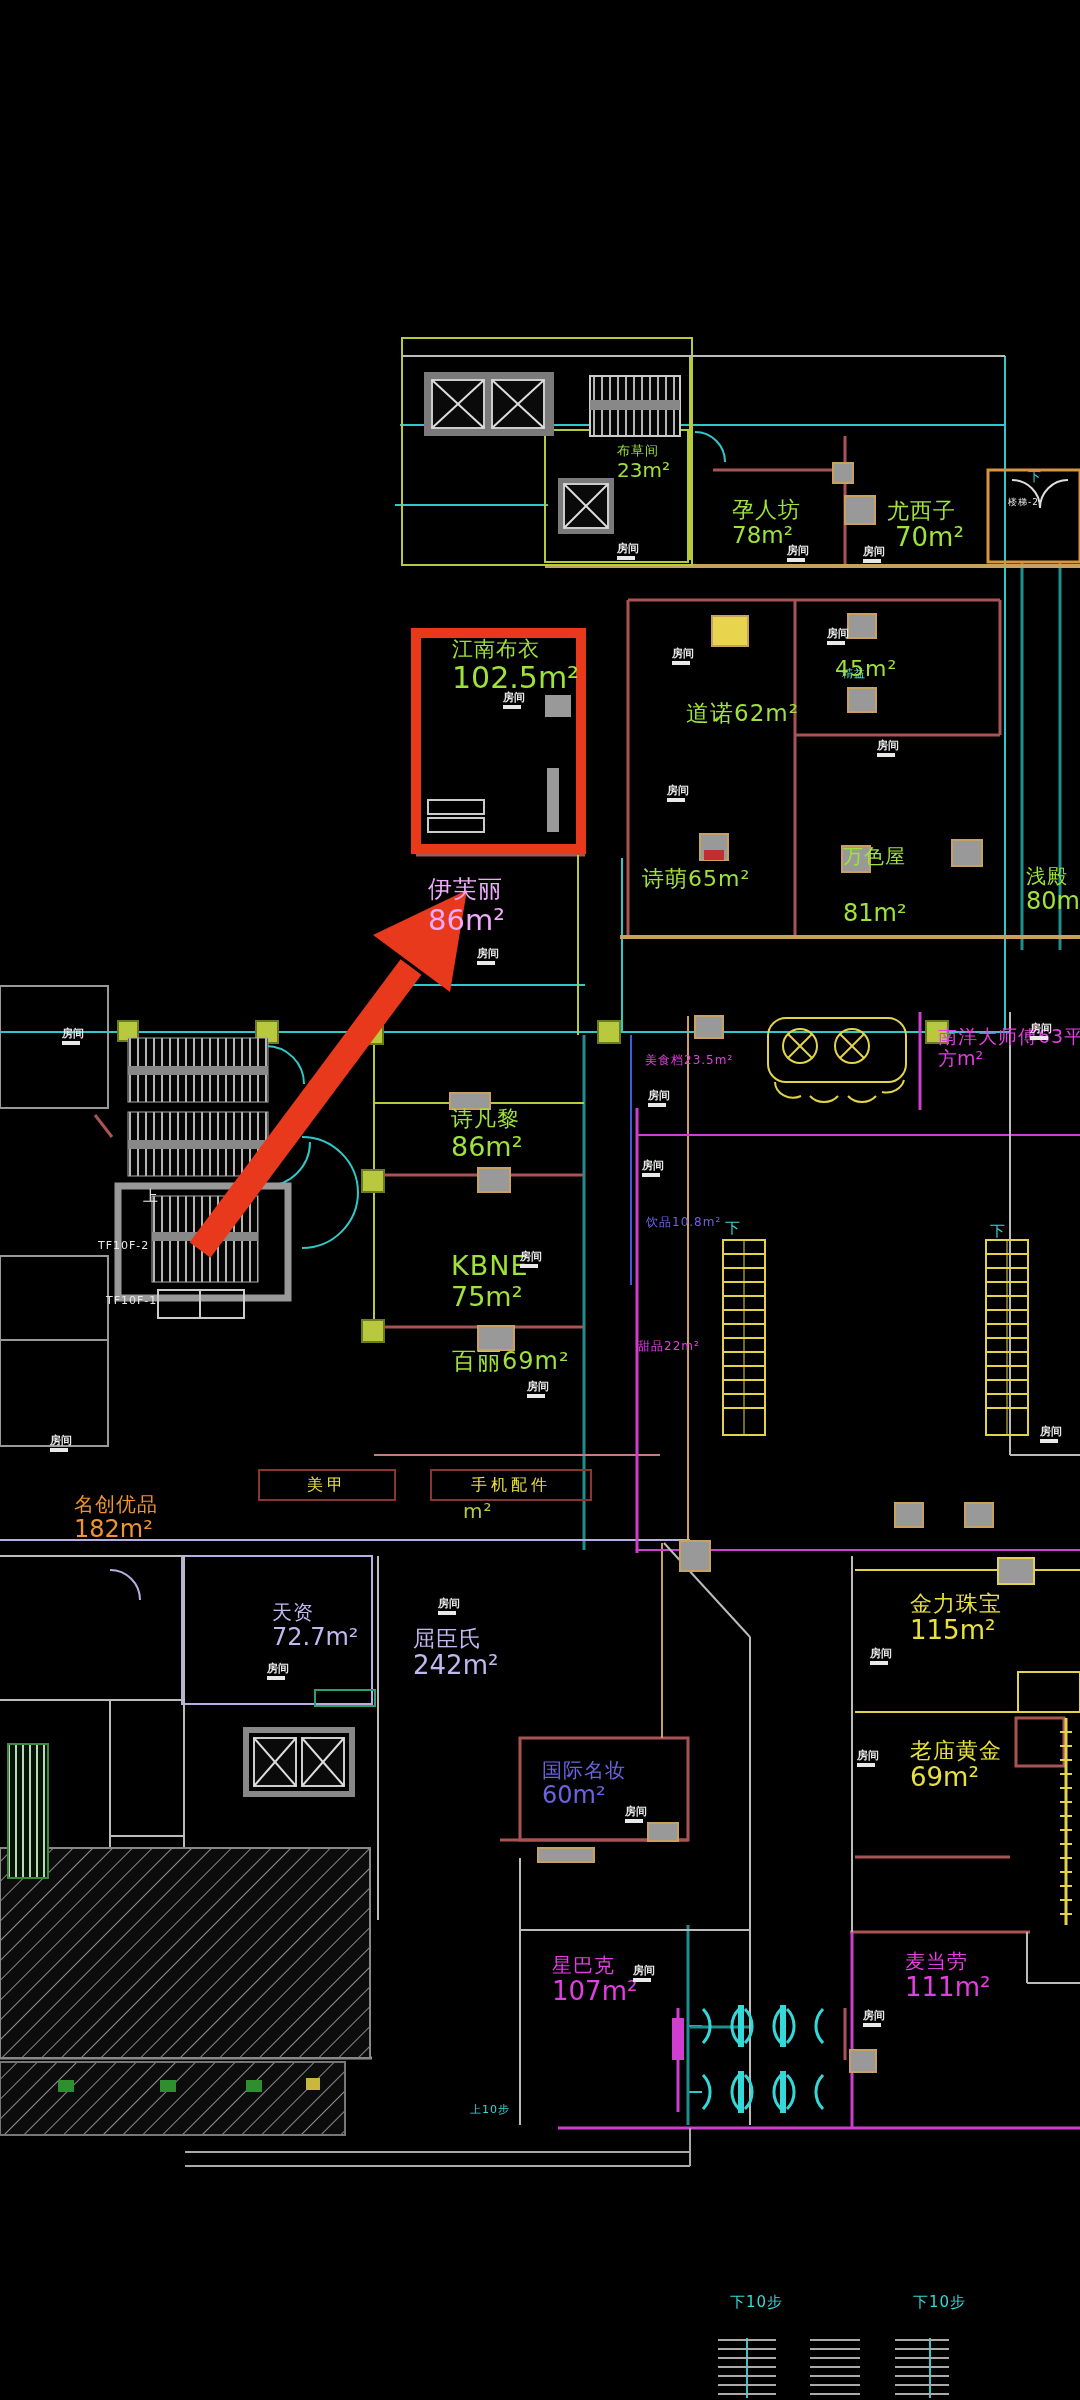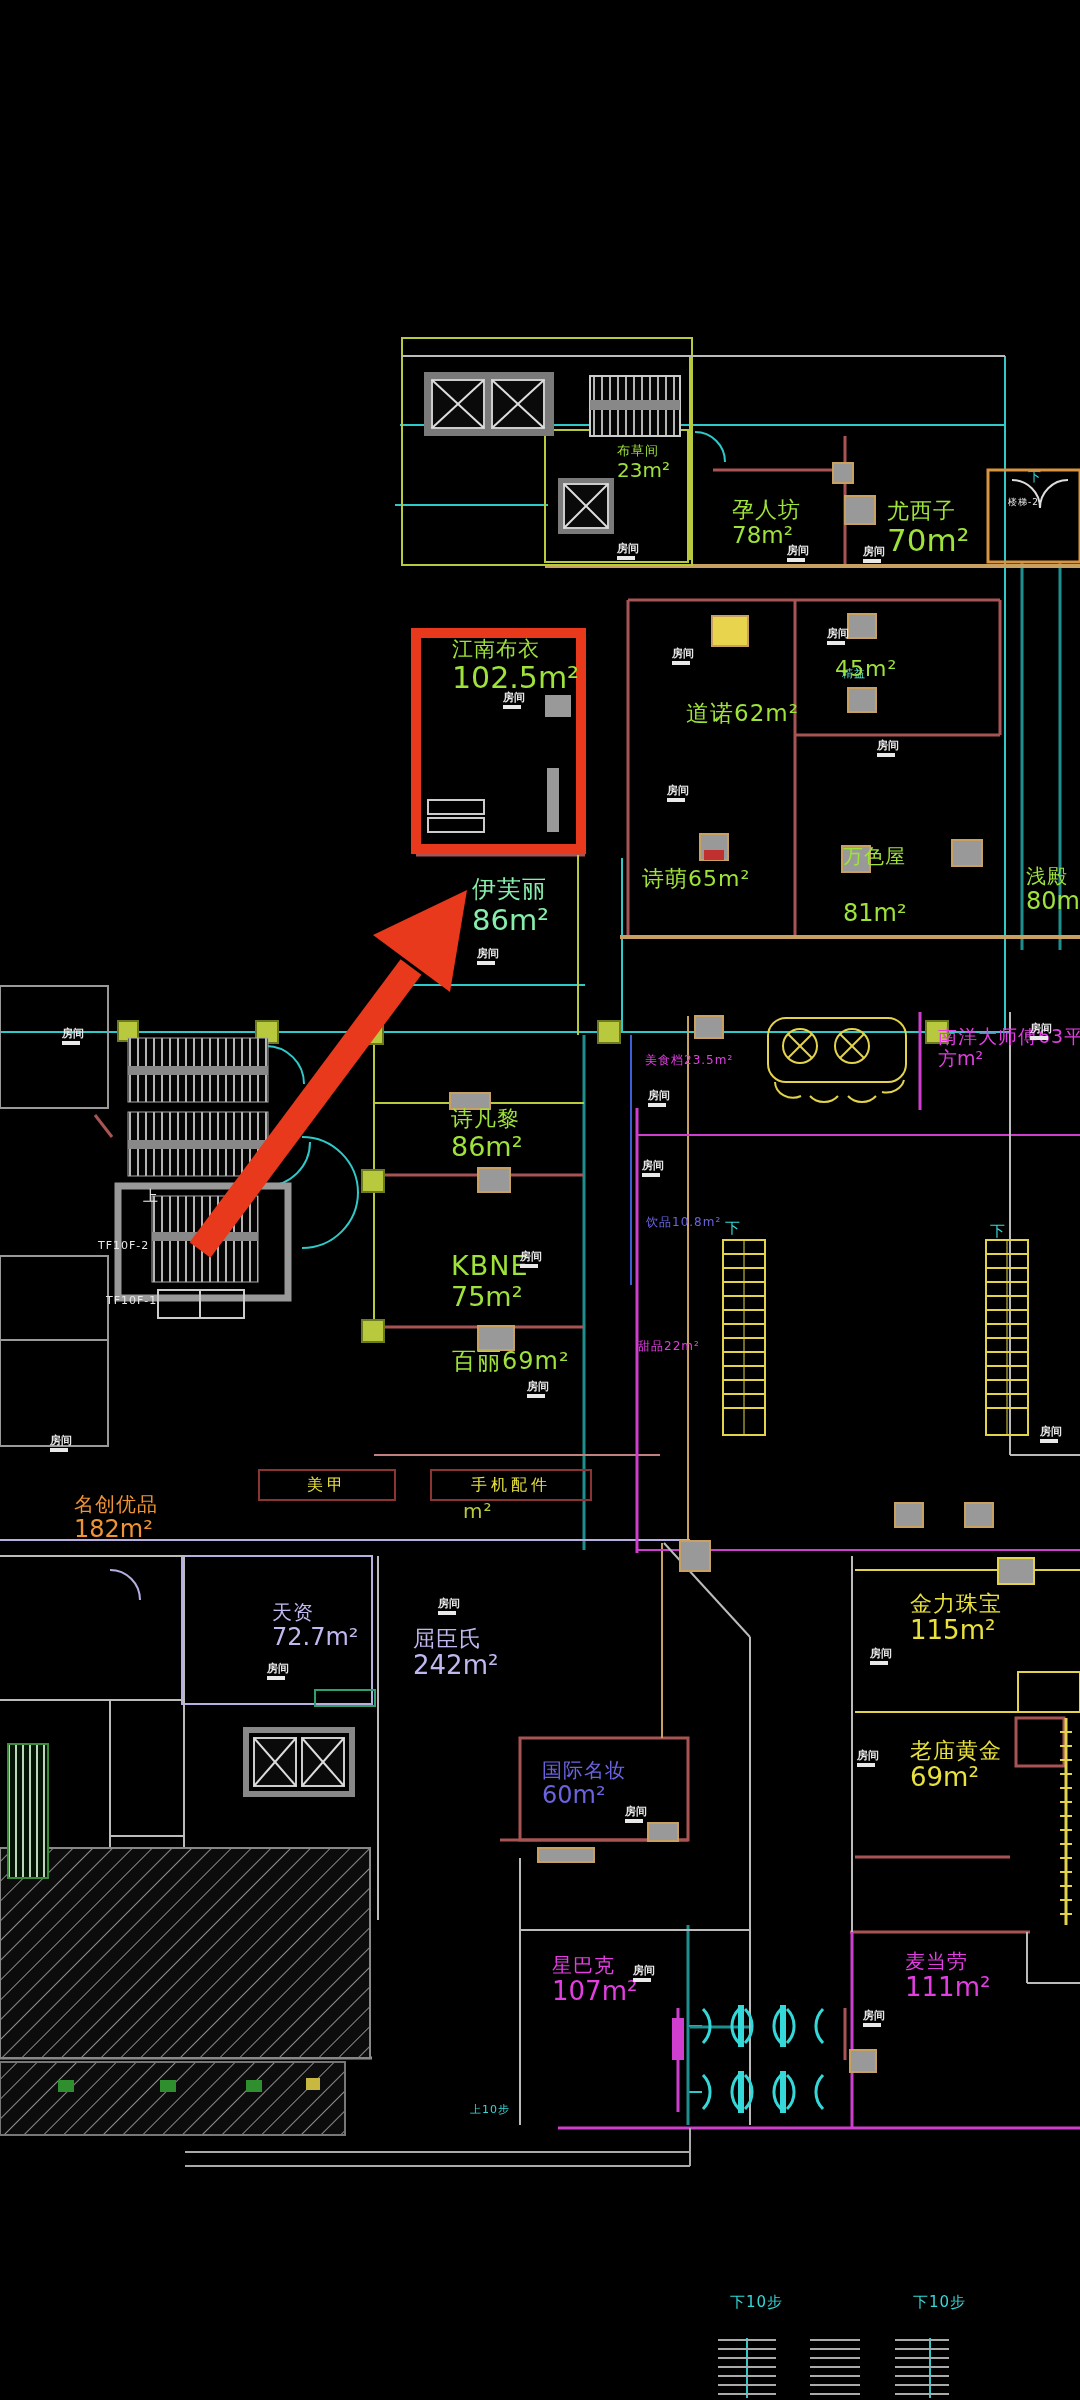--- a/index.html
+++ b/index.html
@@ -348,31 +348,31 @@
     <line x1="200" y1="1250" x2="411" y2="967" stroke="#e8391c" stroke-width="26"></line>
     <polygon points="467,890 450,992 373,935"></polygon>
   </g>
 </svg>
 
 <div id="labels">
       <div class="lbl" style="left: 452px; top: 637px; color: rgb(159, 226, 58);">
         <div style="font-size: 21px;">江南布衣</div>
         <div class="ar" style="font-size: 30px;">102.5m²</div>
       </div>
-      <div class="lbl" style="left: 472px; top: 876px; color: #86efac;">
+      <div class="lbl" style="left: 428px; top: 876px; color: #f0abfc;">
         <div style="font-size: 24px;">伊芙丽</div>
         <div class="ar" style="font-size: 29px;">86m²</div>
       </div>
       <div class="lbl" style="left: 732px; top: 497px; color: rgb(159, 226, 58);">
         <div style="font-size: 22px;">孕人坊</div>
         <div class="ar" style="font-size: 23px;">78m²</div>
       </div>
       <div class="lbl" style="left: 887px; top: 498px; color: rgb(159, 226, 58);">
         <div style="font-size: 22px;">尤西子</div>
-        <div class="ar" style="font-size: 31px;">70m²</div>
+        <div class="ar" style="font-size: 26px; margin-left: 8px;">70m²</div>
       </div>
       <div class="lbl" style="left: 617px; top: 444px; color: rgb(159, 226, 58);">
         <div style="font-size: 13px;">布草间</div>
         <div class="ar" style="font-size: 20px;">23m²</div>
       </div>
       <div class="lbl" style="left: 671px; top: 700px; color: rgb(159, 226, 58); margin-left: 15px;">
         <div style="font-size: 23px;">道诺62m²</div>
       </div>
       <div class="lbl" style="left: 842px; top: 668px; color: #5eead4;">
         <div style="font-size: 11px;">精益</div>

